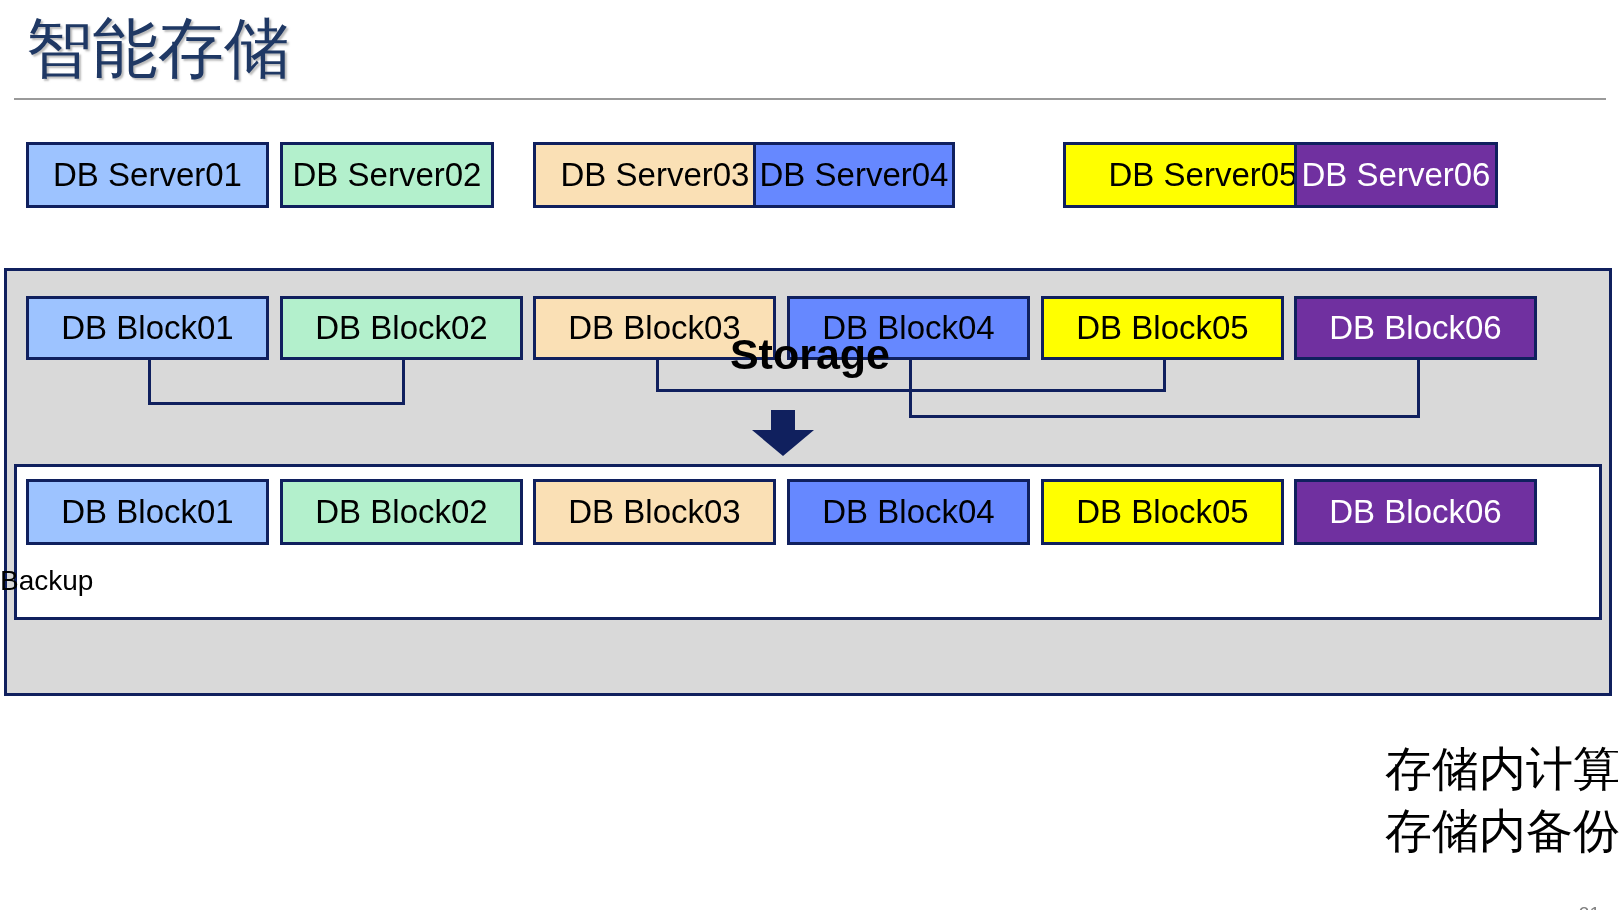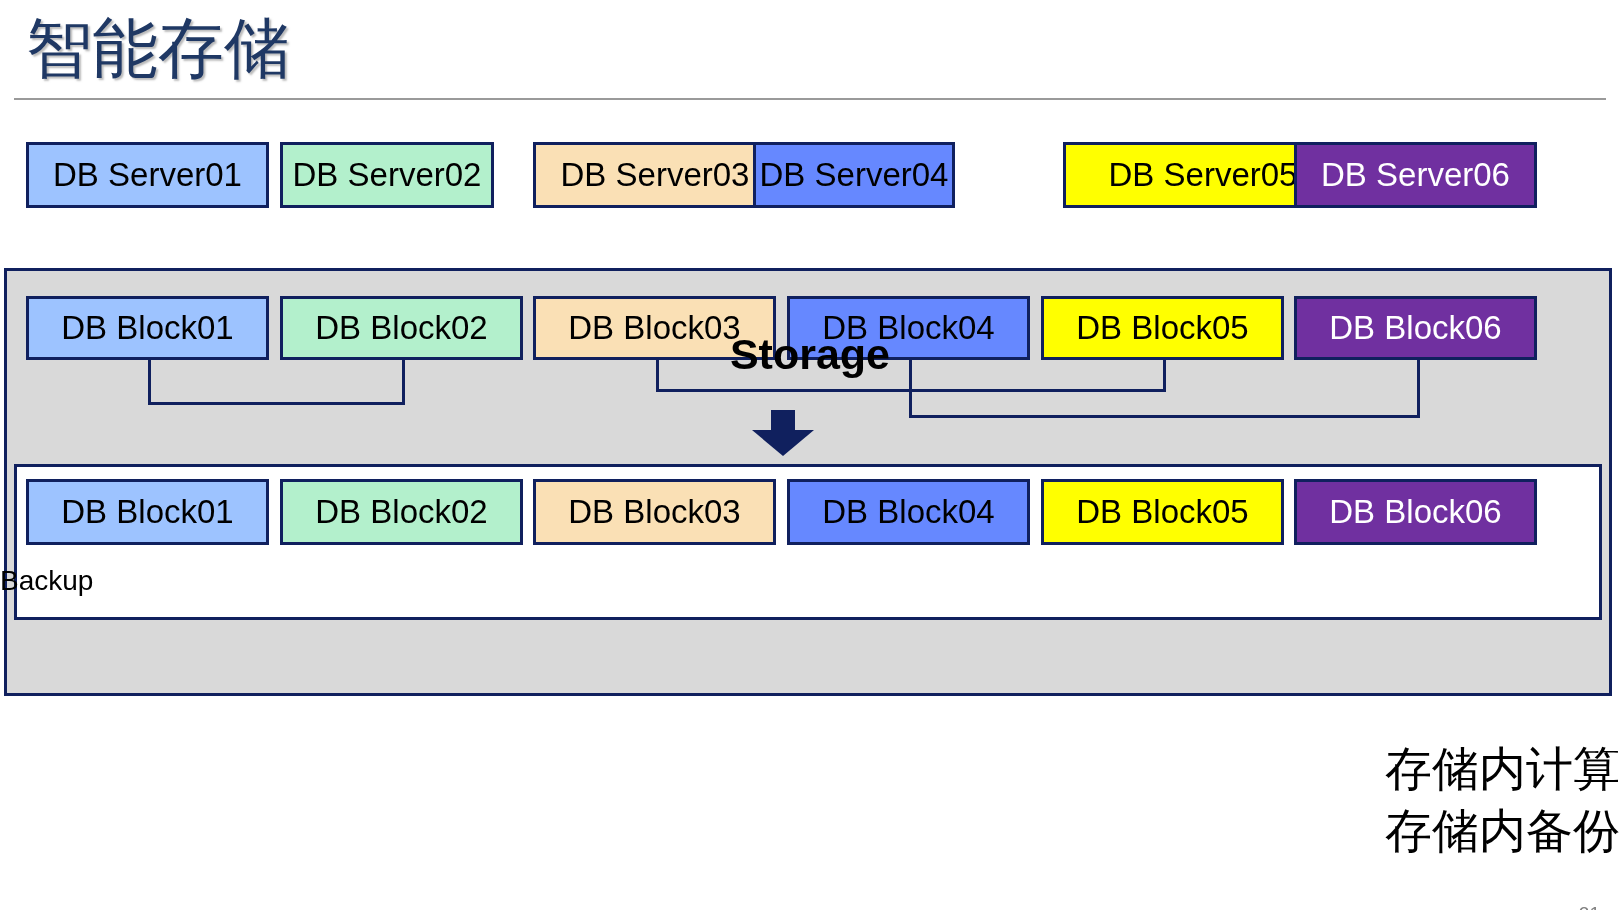--- a/index.html
+++ b/index.html
@@ -161,21 +161,21 @@
 
 <div id="slide-title">智能存储</div>
 <div id="title-rule"></div>
 
 <div class="server-row">
   <div class="node" style="left: 26px; width: 243px; background: rgb(157, 195, 255); color: rgb(0, 0, 0);">DB Server01</div>
   <div class="node" style="left: 280px; width: 214px; background: rgb(179, 240, 204); color: rgb(0, 0, 0);">DB Server02</div>
   <div class="node" style="left: 533px; width: 244px; background: rgb(250, 224, 181); color: rgb(0, 0, 0);">DB Server03</div>
   <div class="node" style="left: 753px; width: 202px; background: rgb(102, 136, 255); color: rgb(0, 0, 0);">DB Server04</div>
   <div class="node" style="left: 1041px; width: 280px; background: rgb(255, 255, 0); color: rgb(0, 0, 0); margin-left: 22px;">DB Server05</div>
-  <div class="node" style="left: 1294px; width: 243px; background: rgb(112, 48, 160); color: rgb(255, 255, 255);">DB Server06</div>
+  <div class="node" style="left: 1294px; width: 204px; background: rgb(112, 48, 160); color: rgb(255, 255, 255);">DB Server06</div>
 </div>
 
 <div id="storage-container"></div>
 
 <div class="block-row-upper">
   <div class="node" style="left: 26px; width: 243px; background: rgb(157, 195, 255); color: rgb(0, 0, 0);">DB Block01</div>
   <div class="node" style="left: 280px; width: 243px; background: rgb(179, 240, 204); color: rgb(0, 0, 0);">DB Block02</div>
   <div class="node" style="left: 533px; width: 243px; background: rgb(250, 224, 181); color: rgb(0, 0, 0);">DB Block03</div>
   <div class="node" style="left: 787px; width: 243px; background: rgb(102, 136, 255); color: rgb(0, 0, 0);">DB Block04</div>
   <div class="node" style="left: 1041px; width: 243px; background: rgb(255, 255, 0); color: rgb(0, 0, 0);">DB Block05</div>

